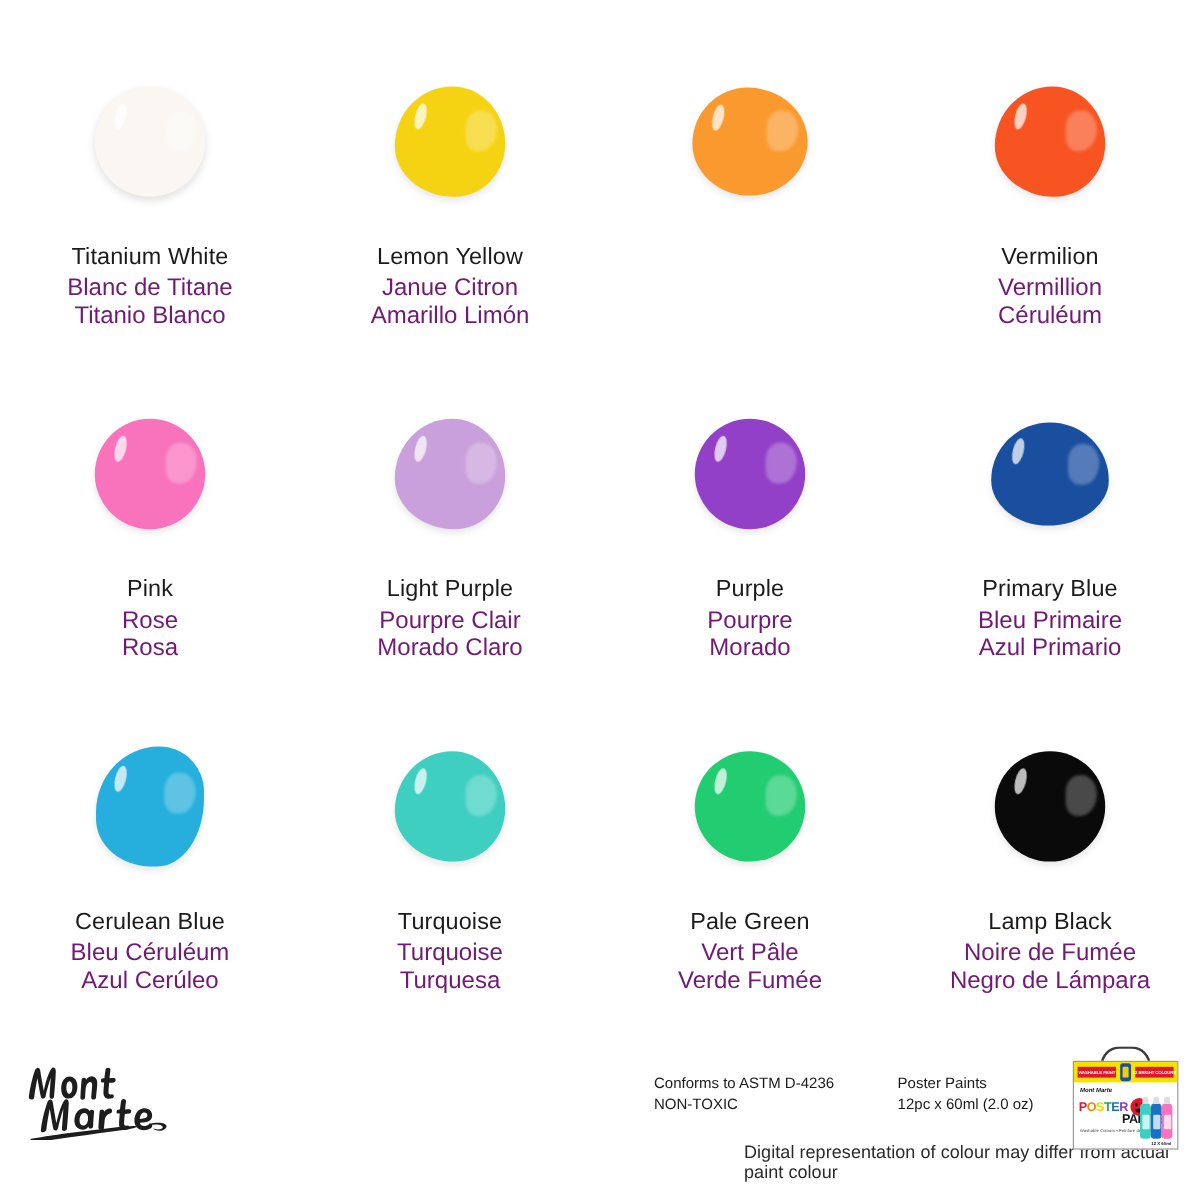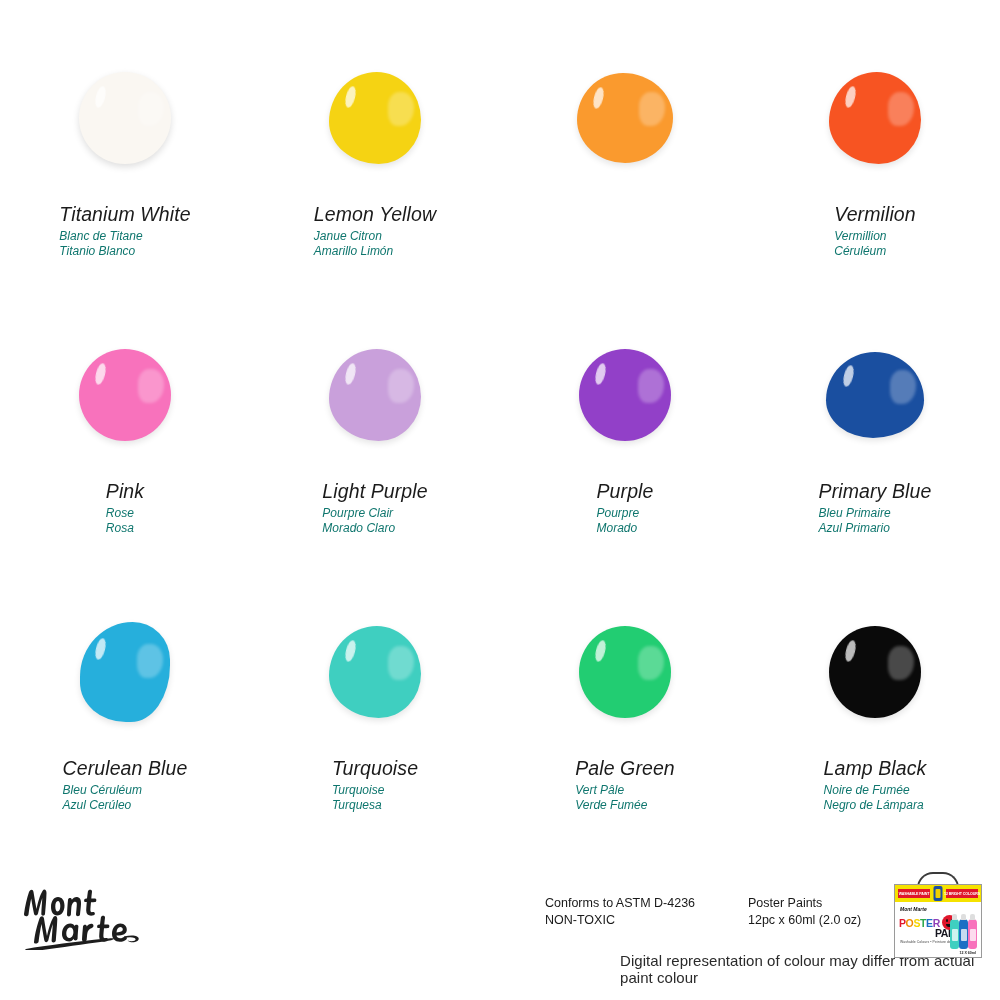--- a/index.html
+++ b/index.html
@@ -63,31 +63,31 @@
   }
   .blob.sh-round      { border-radius:50%; }
   .blob.sh-ovaltop    { border-radius:52% 48% 46% 54% / 54% 52% 48% 46%; }
   .blob.sh-teardrop   { border-radius:62% 44% 46% 54% / 58% 40% 60% 42%;
                         width:90px; height:100px; }
   .blob.sh-squash     { border-radius:50% 50% 52% 48% / 56% 56% 44% 44%;
                         width:98px; height:86px; }
   .blob.sh-wide       { border-radius:48% 52% 50% 50% / 52% 50% 50% 48%;
                         width:96px; height:90px; }
 
-  .names { line-height:1.0;font-style:italic; }
+  .names { text-align:center; line-height:1.0; }
   .name-en {
     font-size:19.5px;
     letter-spacing:0.1px;
     color:#1b1b1b;
     margin-bottom:5px;
     white-space:nowrap;
   }
   .name-fr, .name-es {
-    font-size:12px;
-    color:#0f766e;
+    font-size:20px;
+    color:#701a75;
     margin-bottom:3px;
     white-space:nowrap;
   }
 
   
   .footer { position:absolute; left:0; bottom:0; width:1000px; height:130px; }
 
   .logo { position:absolute; left:16px; top:10px; width:150px; height:70px; }
 
   .compliance {

